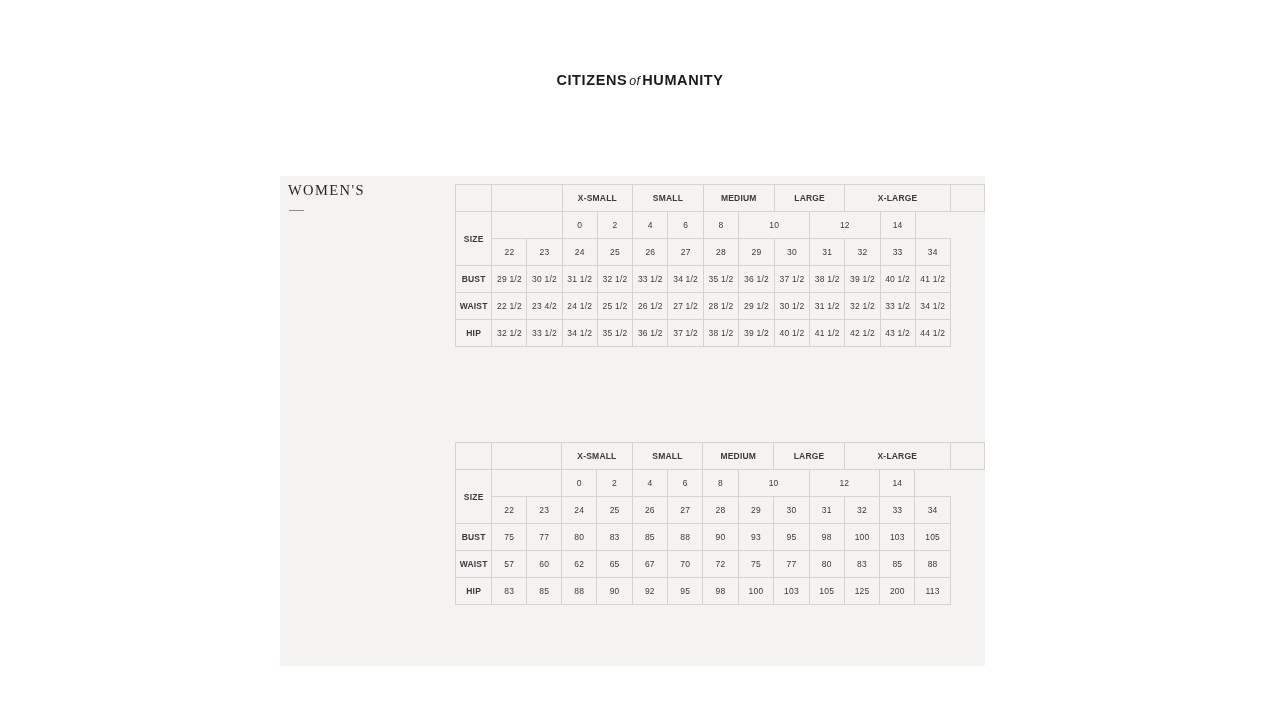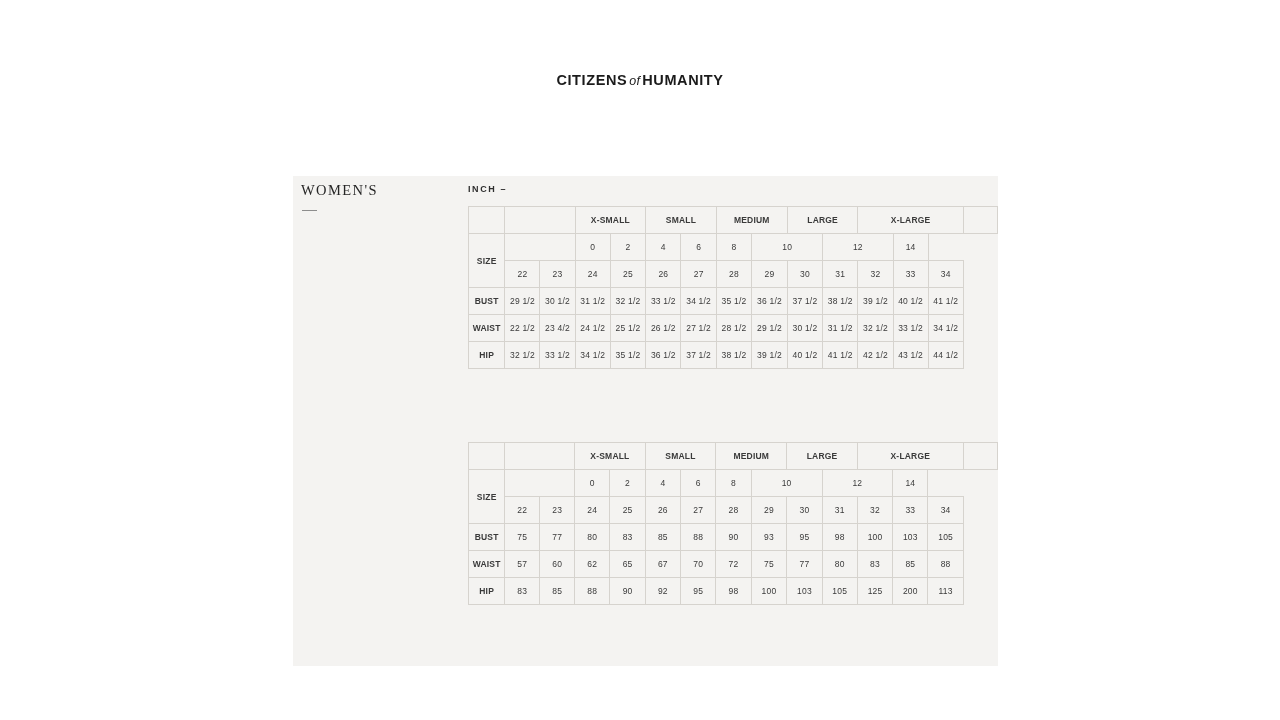--- a/index.html
+++ b/index.html
@@ -35,21 +35,21 @@
     font-style: italic;
     font-weight: 400;
     font-size: 12.5px;
     letter-spacing: 0.3px;
     padding: 0 2px;
   }
 
   
   .panel {
     position: absolute;
-    left: 293px;
+    left: 280px;
     top: 176px;
     width: 705px;
     height: 490px;
     background: #f4f3f1;
   }
 
   .panel-left {
     position: absolute;
     left: 0;
     top: 0;
@@ -138,21 +138,20 @@
   <div class="panel">
 
     <div class="panel-left">
       <div class="section-title">WOMEN'S</div>
       <div class="title-rule"></div>
     </div>
 
     <div class="panel-right">
 
       <div class="block-inch">
-        <div class="unit-label">INCH –</div>
         <table class="size-table">
           <colgroup>
             <col style="width:37px">
               <col style="width:37px">
               <col style="width:37px">
               <col style="width:37px">
             <col style="width:37px">
               <col style="width:37px">
               <col style="width:37px">
               <col style="width:37px">

